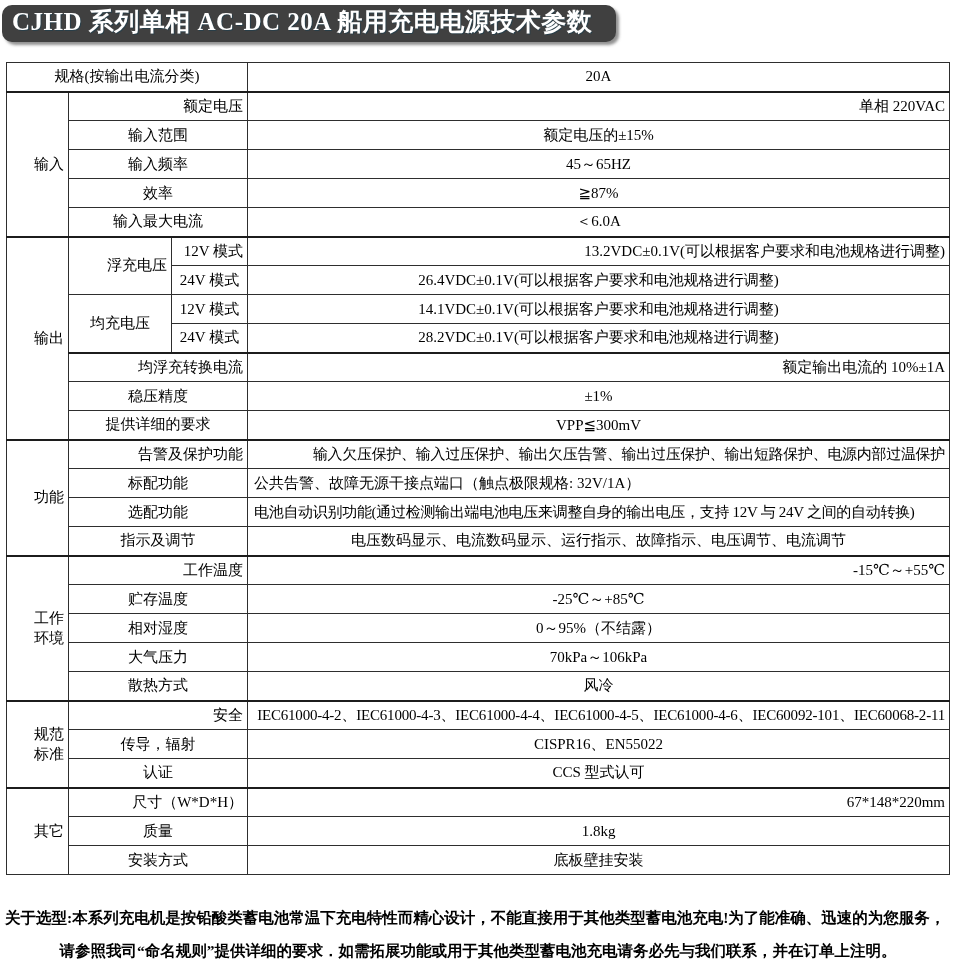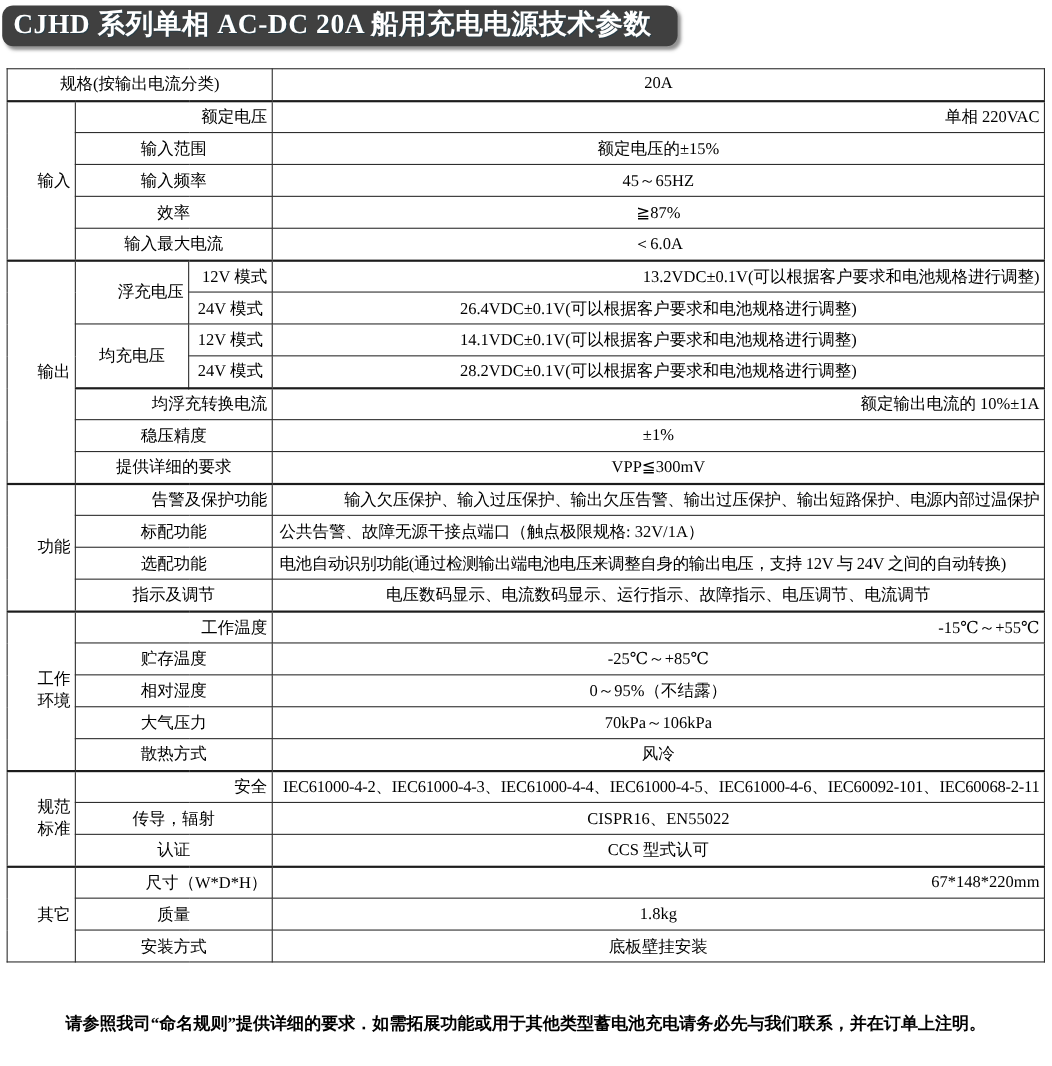--- a/index.html
+++ b/index.html
@@ -216,14 +216,15 @@
       <td class="value">1.8kg</td>
     </tr>
     <tr>
       <td colspan="2" class="param">安装方式</td>
       <td class="value">底板壁挂安装</td>
     </tr>
   </tbody>
 </table>
 
 <div class="footer">
+  <div class="l1">关于选型:本系列充电机是按铅酸类蓄电池常温下充电特性而精心设计，不能直接用于其他类型蓄电池充电!为了能准确、迅速的为您服务，</div>
   <div class="l2">请参照我司“命名规则”提供详细的要求．如需拓展功能或用于其他类型蓄电池充电请务必先与我们联系，并在订单上注明。</div>
 </div>
 
 </body></html>

